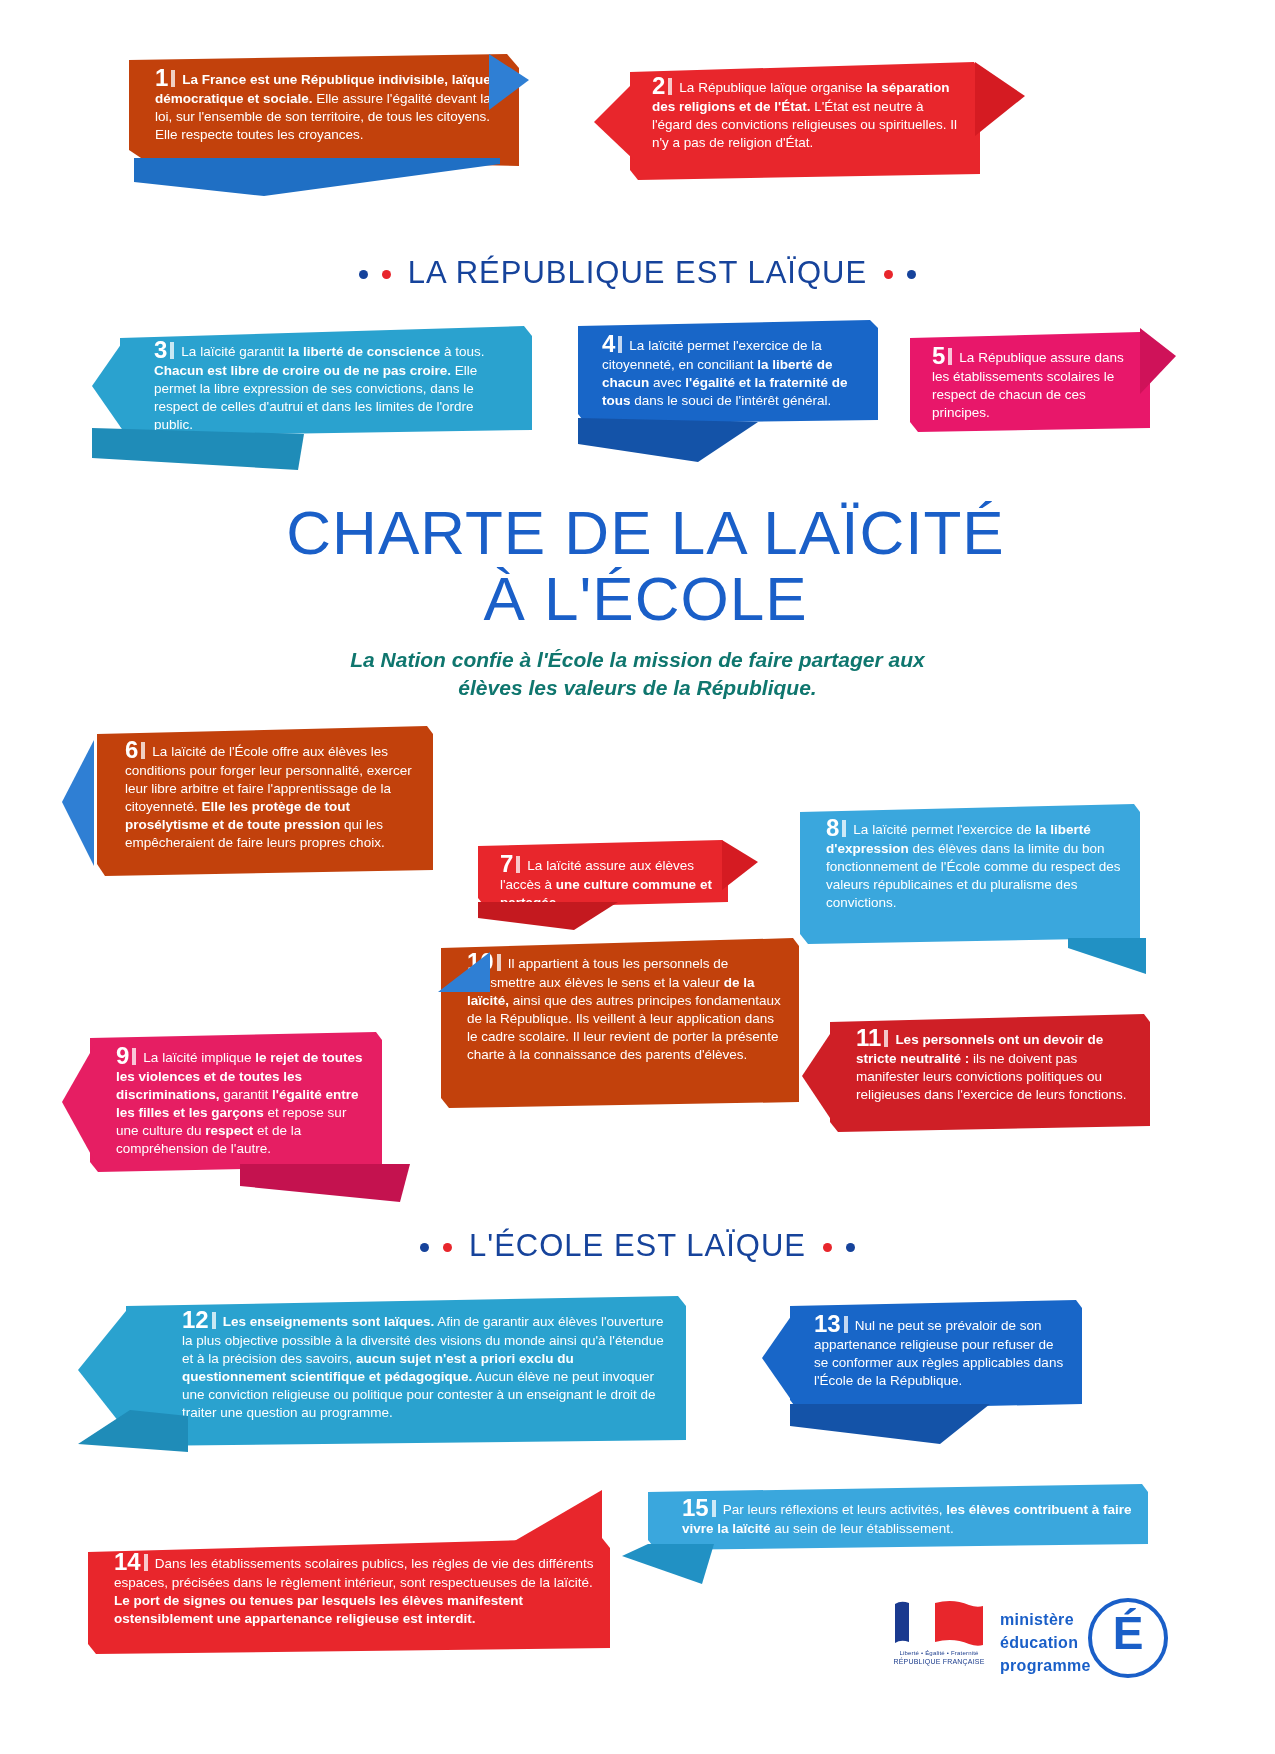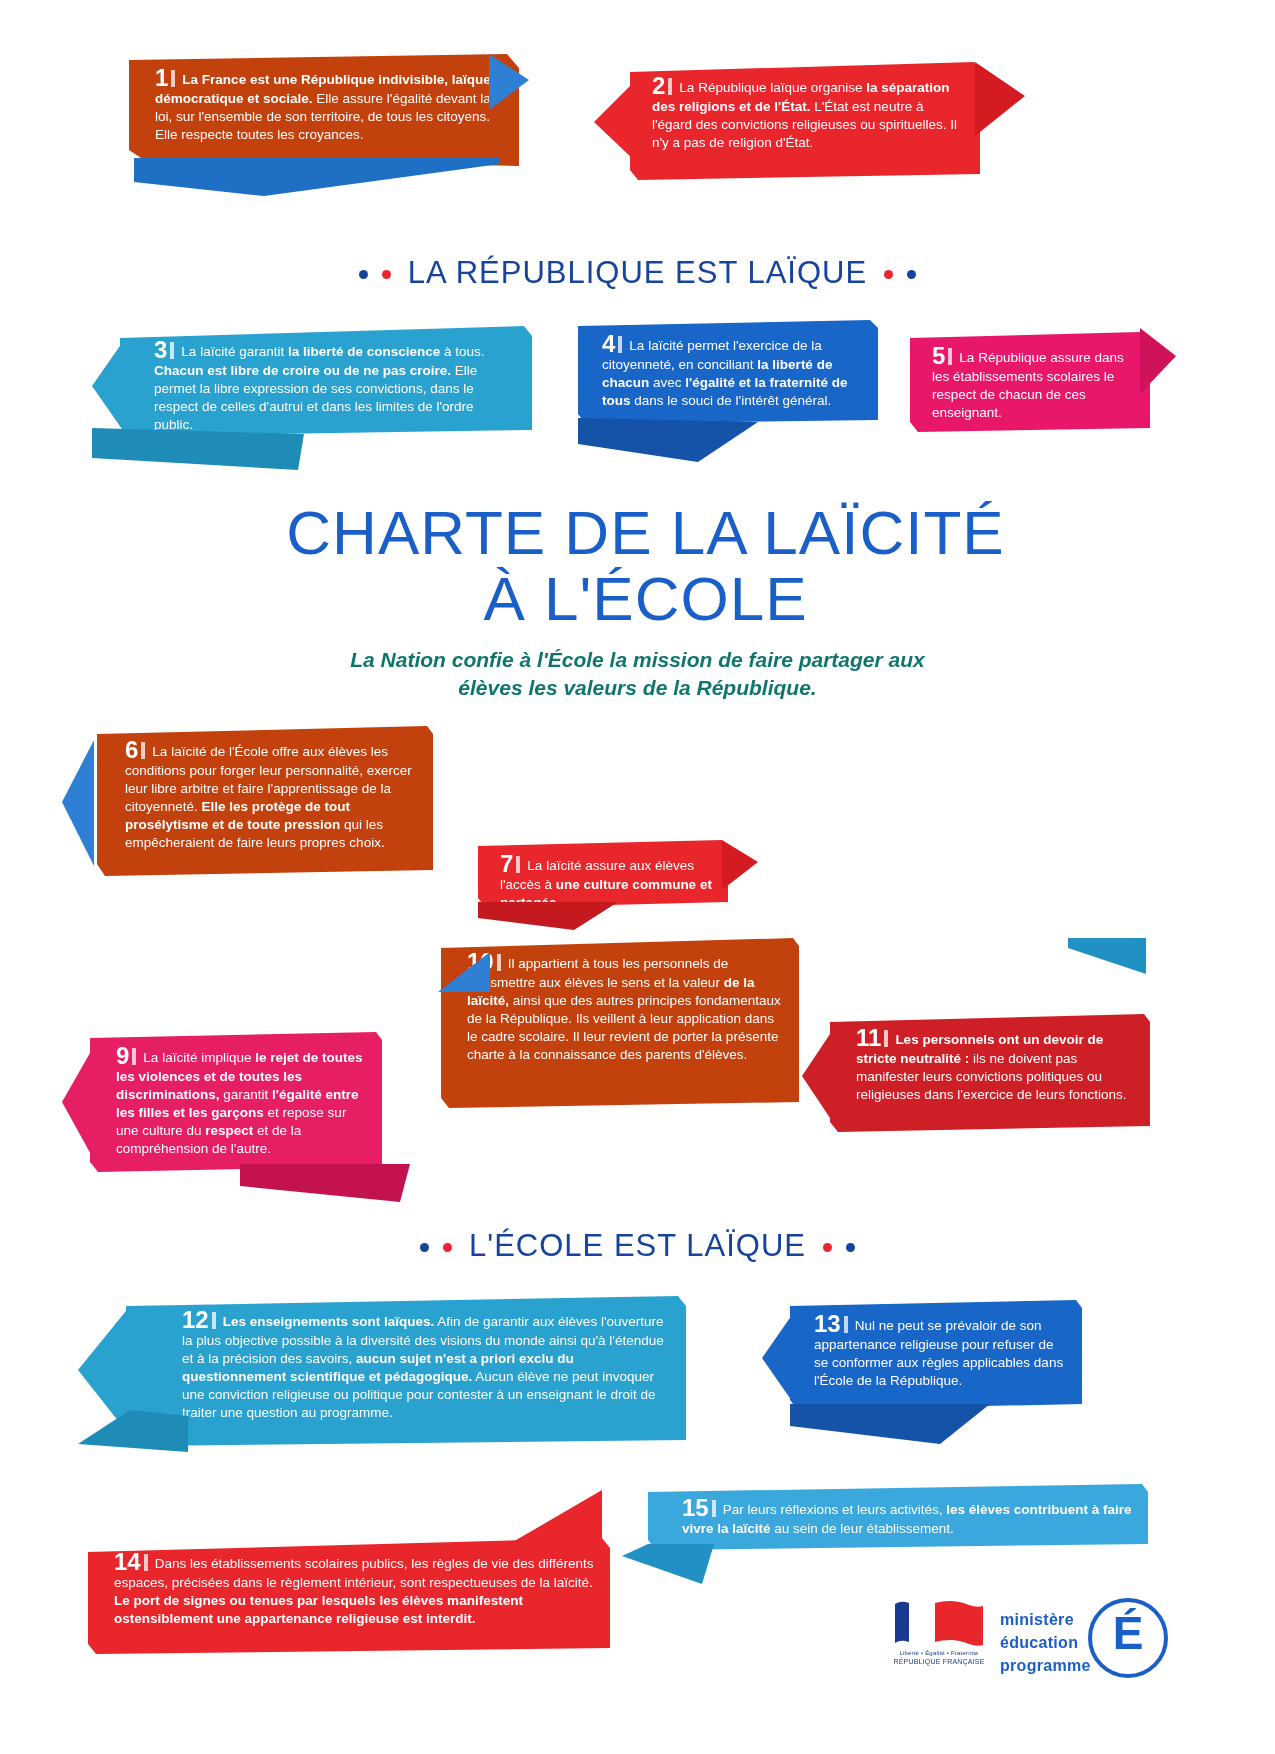--- a/index.html
+++ b/index.html
@@ -140,21 +140,21 @@
 
   <div class="banner c-blue-deep" style="left:578px;top:320px;width:300px;height:104px;padding-left:24px;
               clip-path:polygon(0 6px, 292px 0, 300px 8px, 300px 100px, 8px 104px, 0 94px);">
     <span class="num">4</span><span class="bar"></span><span class="txt">La laïcité permet l'exercice de la citoyenneté, en conciliant <b>la liberté de chacun</b> avec <b>l'égalité et la fraternité de tous</b> dans le souci de l'intérêt général.</span>
   </div>
   <div class="fold" style="left:578px;top:418px;width:180px;height:44px;background:#1453a8;
               clip-path:polygon(0 0, 180px 4px, 120px 44px, 0 26px);"></div>
 
   <div class="banner c-pink" style="left:910px;top:332px;width:240px;height:100px;padding-left:22px;
               clip-path:polygon(0 6px, 230px 0, 240px 8px, 240px 96px, 8px 100px, 0 90px);">
-    <span class="num">5</span><span class="bar"></span><span class="txt">La République assure dans les établissements scolaires le respect de chacun de ces enseignant.</span>
+    <span class="num">5</span><span class="bar"></span><span class="txt">La République assure dans les établissements scolaires le respect de chacun de ces principes.</span>
   </div>
   <div class="fold" style="left:1140px;top:328px;width:36px;height:104px;background:#cf1259;
               clip-path:polygon(0 0, 36px 28px, 0 66px);"></div>
 
   <div class="main-title" style="top:500px;margin-left:8px;">
     <div>CHARTE DE LA LAÏCITÉ</div>
     <div>À L'ÉCOLE</div>
   </div>
   <div class="subtitle" style="top:646px;">
     <span style="display:inline-block;max-width:620px;">La Nation confie à l'École la mission de faire partager aux élèves les valeurs de la République.</span>
@@ -169,20 +169,24 @@
 
   <div class="banner c-red" style="left:478px;top:840px;width:250px;height:68px;padding-left:22px;
               clip-path:polygon(0 6px, 244px 0, 250px 8px, 250px 62px, 8px 68px, 0 58px);">
     <span class="num">7</span><span class="bar"></span><span class="txt">La laïcité assure aux élèves l'accès à <b>une culture commune et partagée.</b></span>
   </div>
   <div class="fold" style="left:722px;top:840px;width:36px;height:72px;background:#d51b22;
               clip-path:polygon(0 0, 36px 22px, 0 50px);"></div>
   <div class="fold" style="left:478px;top:902px;width:140px;height:28px;background:#c4191f;
               clip-path:polygon(0 0, 140px 0, 96px 28px, 0 16px);"></div>
 
+  <div class="banner c-blue-light" style="left:800px;top:804px;width:340px;height:140px;padding-left:26px;
+              clip-path:polygon(0 8px, 334px 0, 340px 8px, 340px 134px, 8px 140px, 0 130px);">
+    <span class="num">8</span><span class="bar"></span><span class="txt">La laïcité permet l'exercice de <b>la liberté d'expression</b> des élèves dans la limite du bon fonctionnement de l'École comme du respect des valeurs républicaines et du pluralisme des convictions.</span>
+  </div>
   <div class="fold" style="left:1068px;top:938px;width:78px;height:36px;background:#2191c4;
               clip-path:polygon(0 0, 78px 0, 78px 36px, 0 10px);"></div>
 
   <div class="banner c-pink2" style="left:90px;top:1032px;width:292px;height:140px;padding-left:26px;
               clip-path:polygon(0 6px, 286px 0, 292px 8px, 292px 134px, 8px 140px, 0 130px);">
     <span class="num">9</span><span class="bar"></span><span class="txt">La laïcité implique <b>le rejet de toutes les violences et de toutes les discriminations,</b> garantit <b>l'égalité entre les filles et les garçons</b> et repose sur une culture du <b>respect</b> et de la compréhension de l'autre.</span>
   </div>
   <div class="fold" style="left:62px;top:1046px;width:32px;height:114px;background:#e61e63;
               clip-path:polygon(32px 0, 32px 114px, 0 56px);"></div>
   <div class="fold" style="left:240px;top:1164px;width:170px;height:38px;background:#c4124f;

